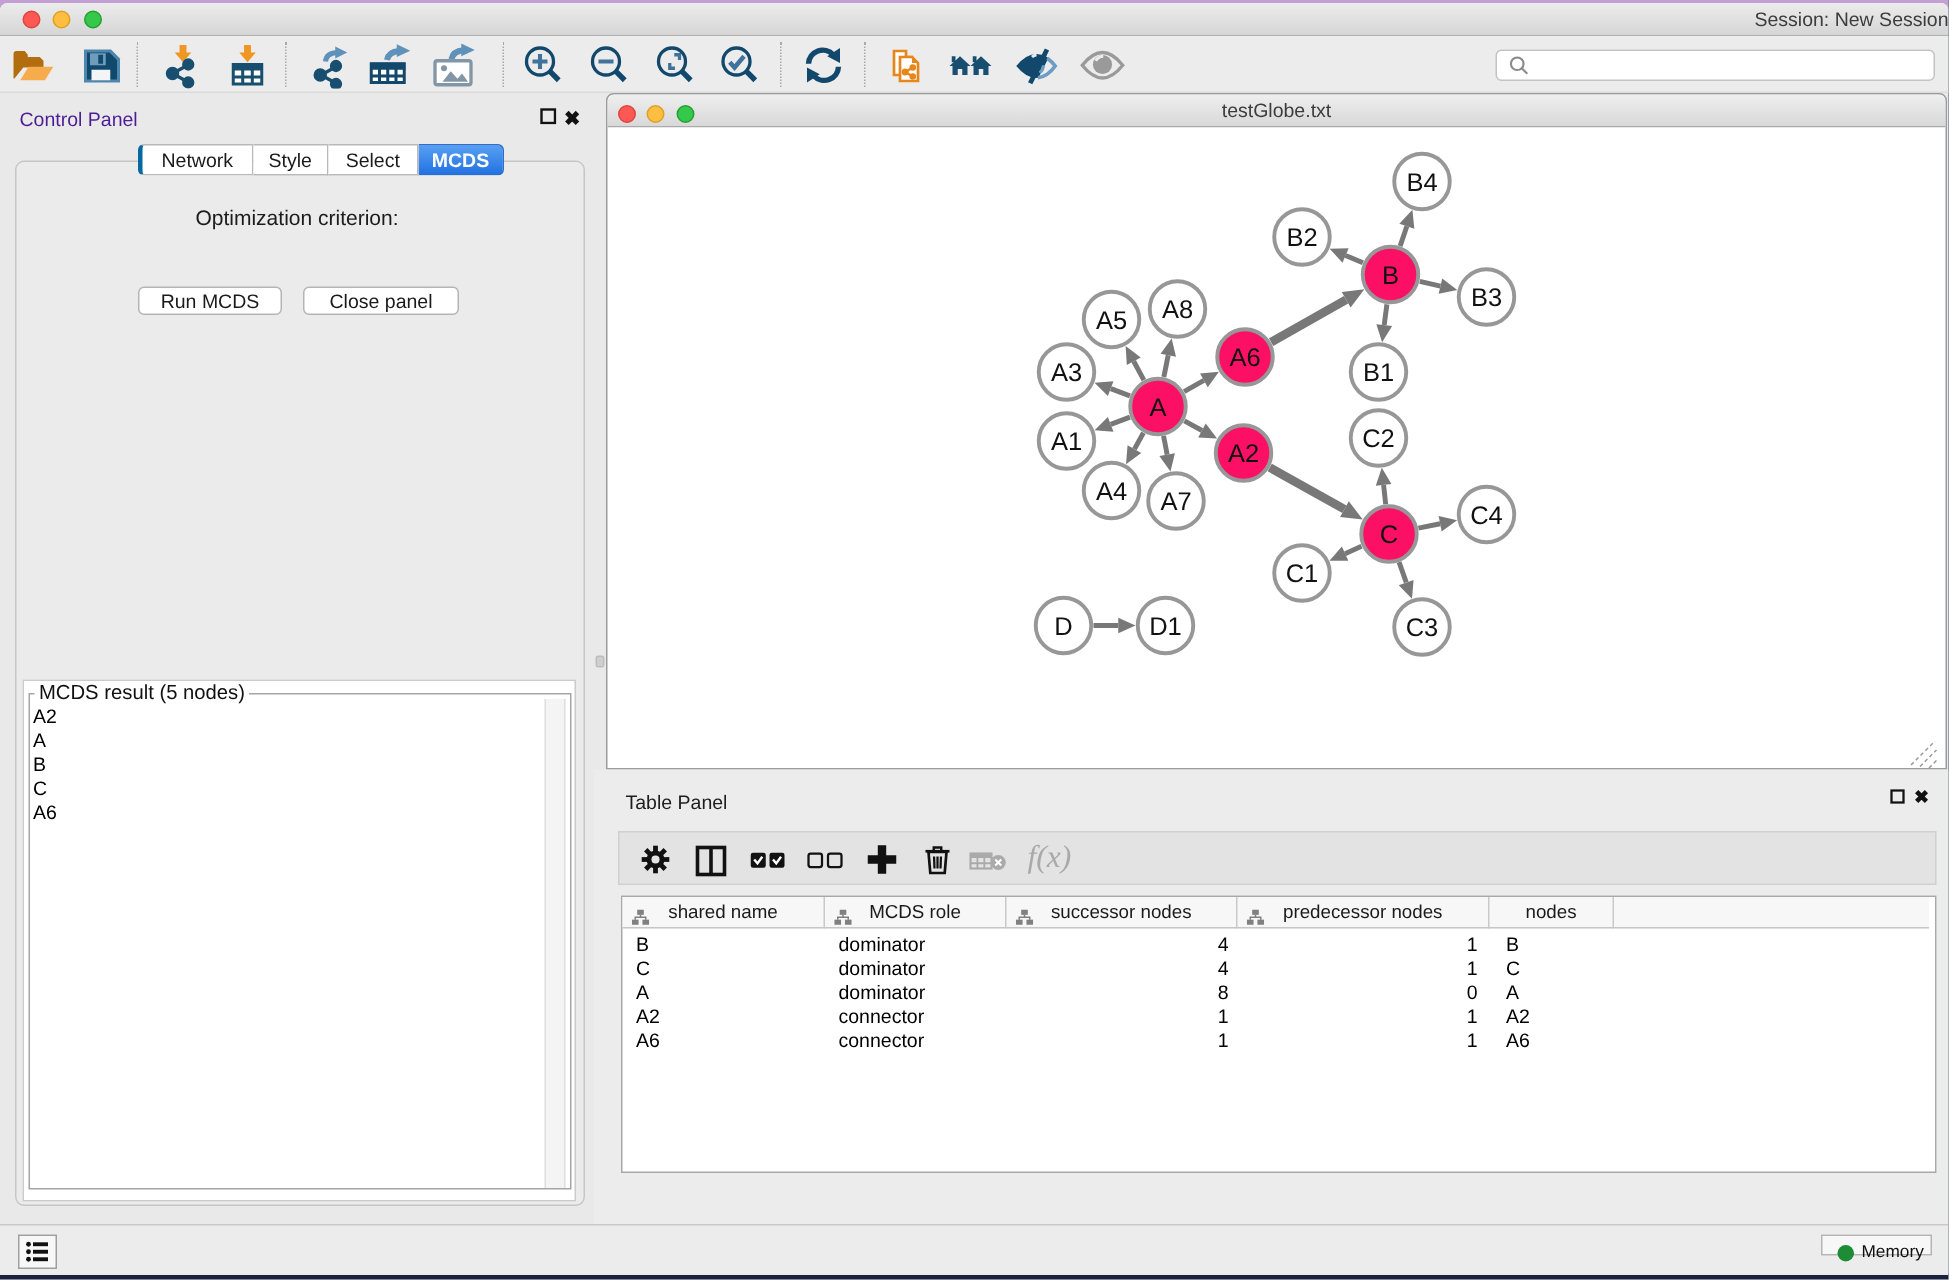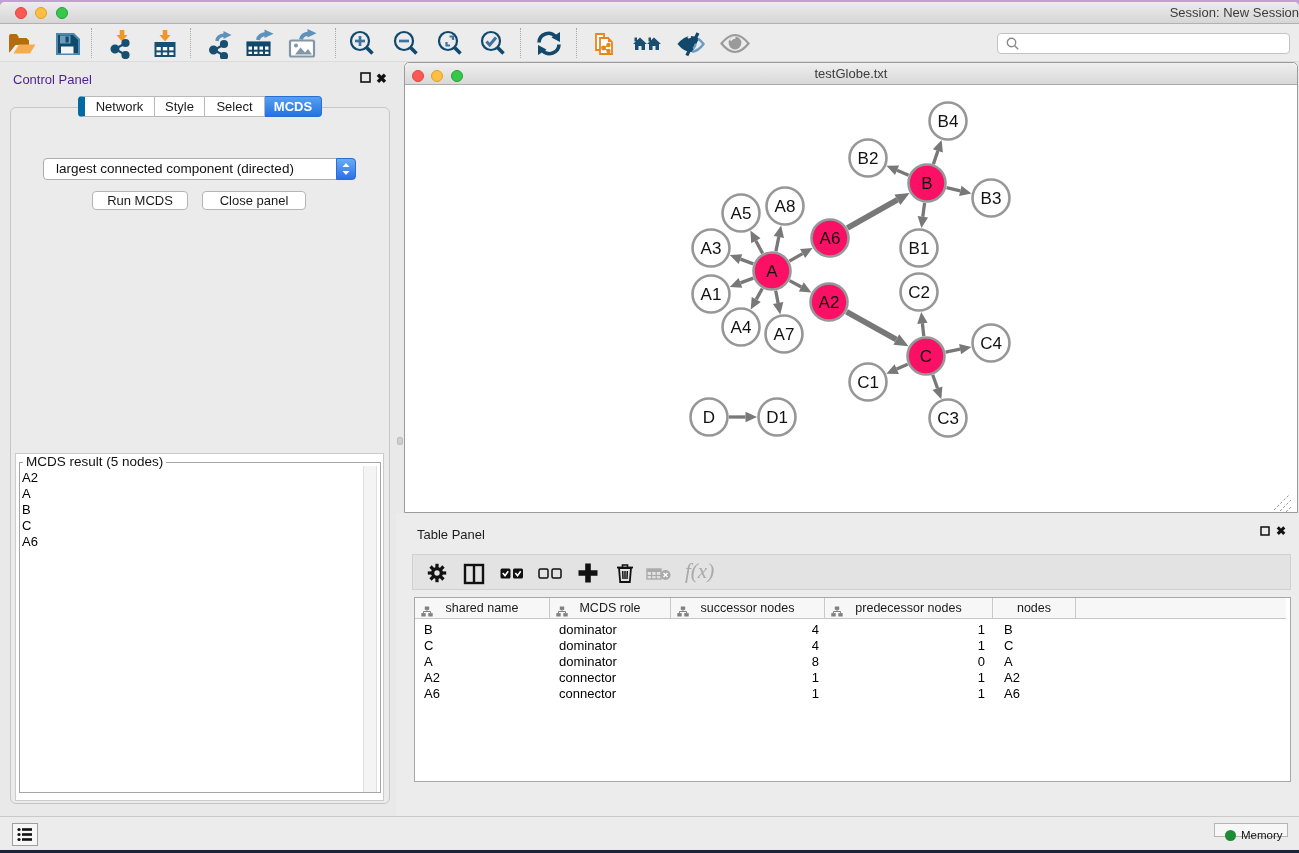--- a/index.html
+++ b/index.html
@@ -22,21 +22,21 @@
 #searchbox { position:absolute; left:997px; top:9px; width:293px; height:21px; background:#fff;
   border:1px solid #c3c3c3; border-radius:4px; }
 #cp { left:0; top:62px; width:396px; height:754px; background:#e9e9e9; }
 #cp .hdr { position:absolute; left:13px; top:10px; font-size:13px; color:#4c1d95; }
 .winbtns { position:absolute; top:11px; font-size:12px; color:#111; }
 #cpPanel { position:absolute; left:10px; top:45px; width:380px; height:697px;
   background:#ebebeb; border:1px solid #c6c6c6; border-radius:6px; }
 .tabrow { position:absolute; top:34px; left:78px; height:21px; display:flex; z-index:3; }
 .tab { height:21px; background:#fff; border:1px solid #b9b9b9; border-left:none;
   font-size:13px; color:#1a1a1a; line-height:20px; text-align:center; }
-.tab.first { border-left:7px solid #0369a1; border-radius:4px 0 0 4px; }
+.tab.first { border-left:3px solid #0369a1; border-radius:4px 0 0 4px;margin-left:14px; }
 .tab.last { border-radius:0 4px 4px 0; }
 .tab.sel { background:linear-gradient(#56a0f2,#2472e2); color:#fff; border-color:#2a6ed2;font-weight:bold; }
 #optlabel { position:absolute; left:0; top:75px; width:396px; text-align:center; font-size:14px; color:#1c1c1c; }
 #combo { position:absolute; left:43px; top:96px; width:313px; height:22px; background:#fff;
   border:1px solid #adadad; border-radius:4px; }
 #combo .txt { position:absolute; left:12px; top:2px; font-size:13.5px; color:#111; }
 #combo .step { position:absolute; right:-1px; top:-1px; width:20px; height:22px;
   background:linear-gradient(#6aacf6,#2a70e4); border-radius:0 4px 4px 0; border:1px solid #2a6ed2; }
 .btn { position:absolute; height:19px; background:#fff; border:1px solid #b5b5b5; border-radius:4px;
   font-size:13px; color:#1a1a1a; text-align:center; line-height:17px; }
@@ -266,27 +266,21 @@
       </svg>
   </div>
   <div class="winbtns" style="left:376px; top:9px; font-weight:bold; font-size:13px;">✖</div>
   <div id="cpPanel"></div>
   <div class="tabrow">
     <div class="tab first" style="width:77px">Network</div>
     <div class="tab" style="width:50px">Style</div>
     <div class="tab" style="width:60px">Select</div>
     <div class="tab last sel" style="width:57px">MCDS</div>
   </div>
-  <div id="combo">
-    <div class="txt">largest connected component (directed)</div>
-    <div class="step"><svg width="18" height="20" viewBox="0 0 18 20">
-      <path d="M5.5,8 l3.5,-4 l3.5,4 z" fill="#fff"></path>
-      <path d="M5.5,12 l3.5,4 l3.5,-4 z" fill="#fff"></path>
-    </svg></div>
-  </div>
+  <div id="optlabel">Optimization criterion:</div>
   <div class="btn" style="left:92px; top:129px; width:96px;">Run MCDS</div>
   <div class="btn" style="left:202px; top:129px; width:104px;">Close panel</div>
   <div id="resultbox">
     <div id="fieldset">
         <div id="legend">MCDS result (5 nodes)</div>
       </div>
     <div id="mcdslist">A2<br>A<br>B<br>C<br>A6</div>
     <div id="vscroll"></div>
   </div>
 </div>

